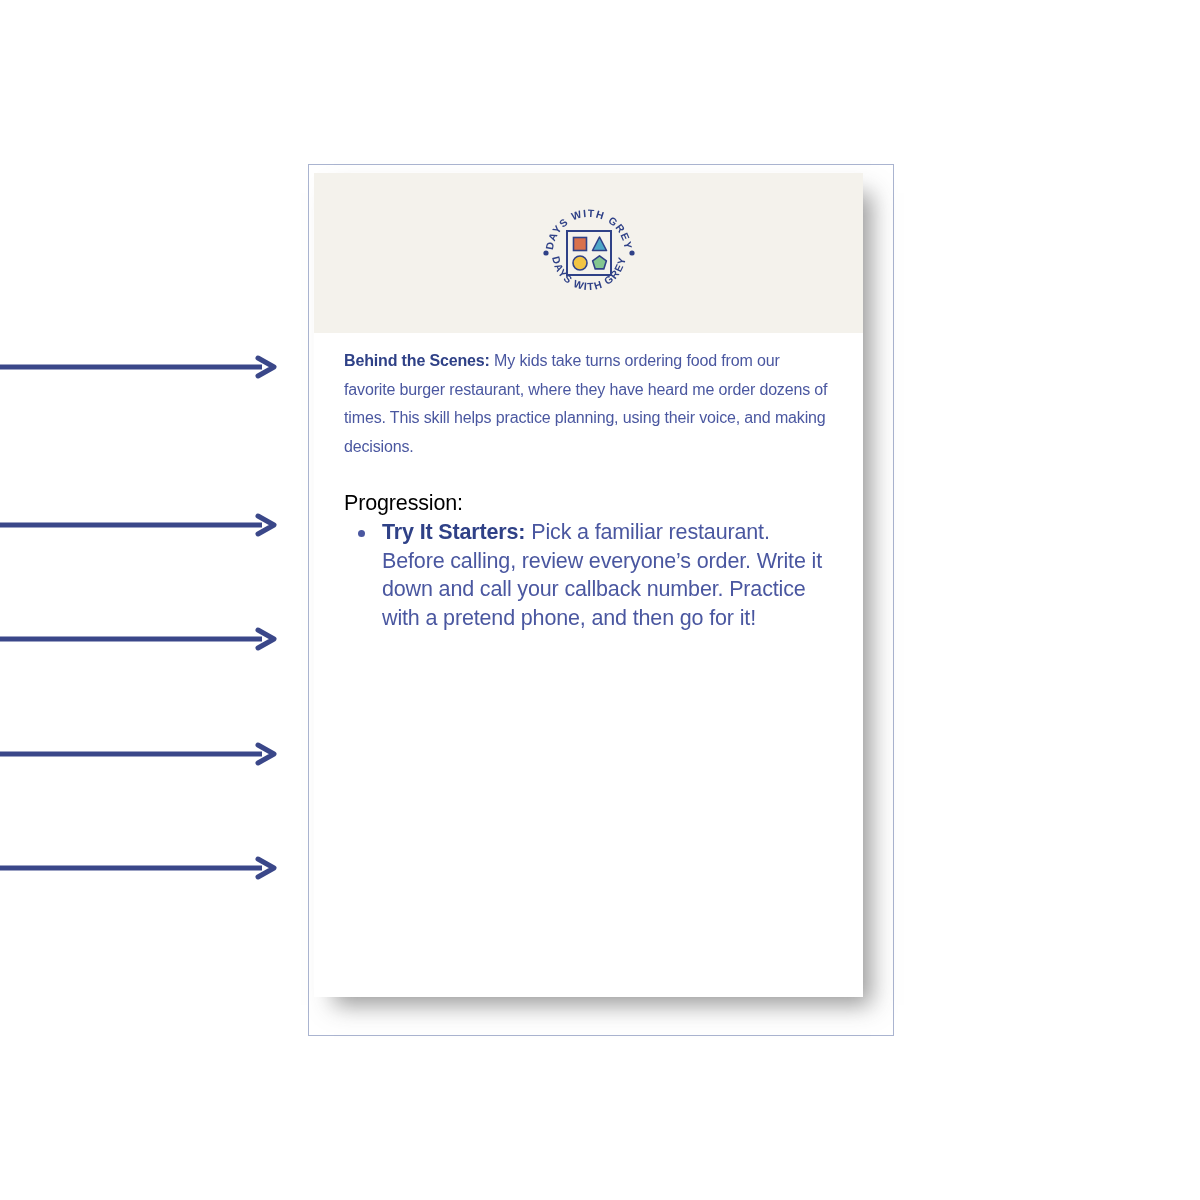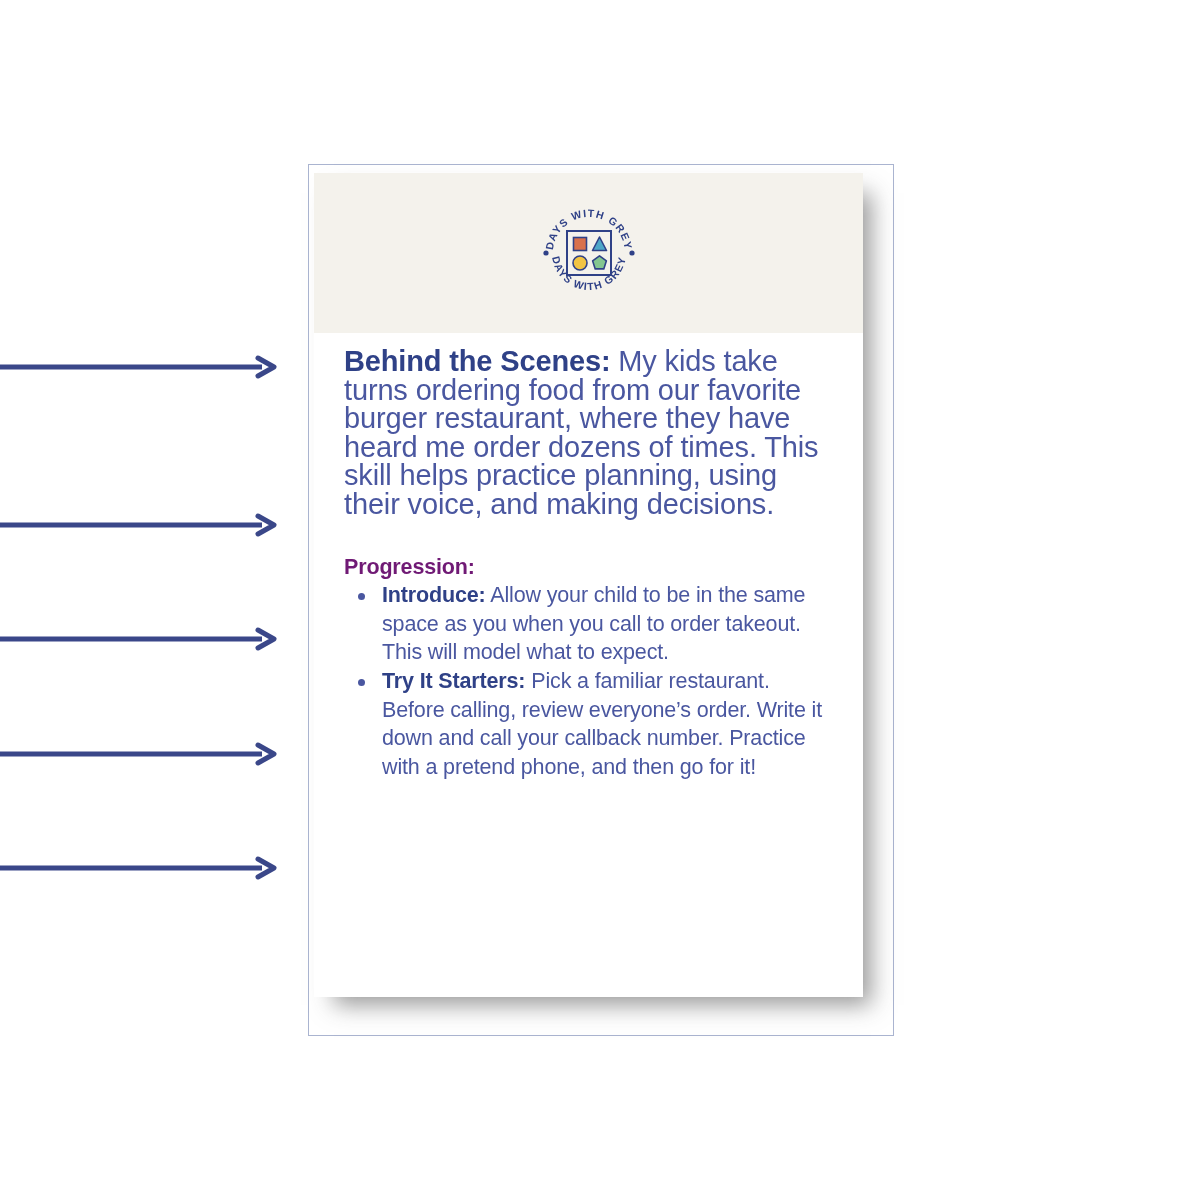--- a/index.html
+++ b/index.html
@@ -70,37 +70,36 @@
   .logo-badge svg { display: block; width: 104px; height: 104px; }
 
   .card-body {
     background: #ffffff;
     padding: 14px 30px 0 30px;
   }
 
   
   .para {
     color: #4a57a0;
-    font-size: 29px;
+    font-size: 16px;
     line-height: 28.6px;
     letter-spacing: -0.15px;
     font-weight: 400;
   }
   .para b, .lead {
     color: #2f4187;
     font-weight: 700;
   }
 
   .section-head {
-    color: #701a75;
+    color: #000000;
     font-size: 21.5px;
     line-height: 28.6px;
-    font-weight: 700;
+    font-weight: 400;
     letter-spacing: -0.15px;
-    margin-top: 6px;
   }
 
   .gap { height: 28px; }
 
   .bullets {
     list-style: none;
     margin: 0;
     padding: 0;
   }
   .bullet {
@@ -191,23 +190,20 @@
     <div class="card-body">
 
       <p class="para"><span class="lead">Behind the Scenes:</span><span> My kids take turns ordering food from our favorite burger restaurant, where they have heard me order dozens of times. This skill helps practice planning, using their voice, and making decisions.</span></p>
 
       <div class="gap"></div>
 
       <h2 class="section-head">Progression:</h2>
 
       <ul class="bullets">
         <li class="bullet">
-          <span class="bullet-dot"></span><span class="lead">Introduce:</span><span> Allow your child to be in the same space as you when you call to order takeout. This will model what to expect.</span>
-        </li>
-        <li class="bullet">
           <span class="bullet-dot"></span><span class="lead">Try It Starters:</span><span> Pick a familiar restaurant. Before calling, review everyone’s order. Write it down and call your callback number. Practice with a pretend phone, and then go for it!</span>
         </li>
       </ul>
 
       <div class="gap"></div>
 
 
     </div>
   </div>
 </div>

